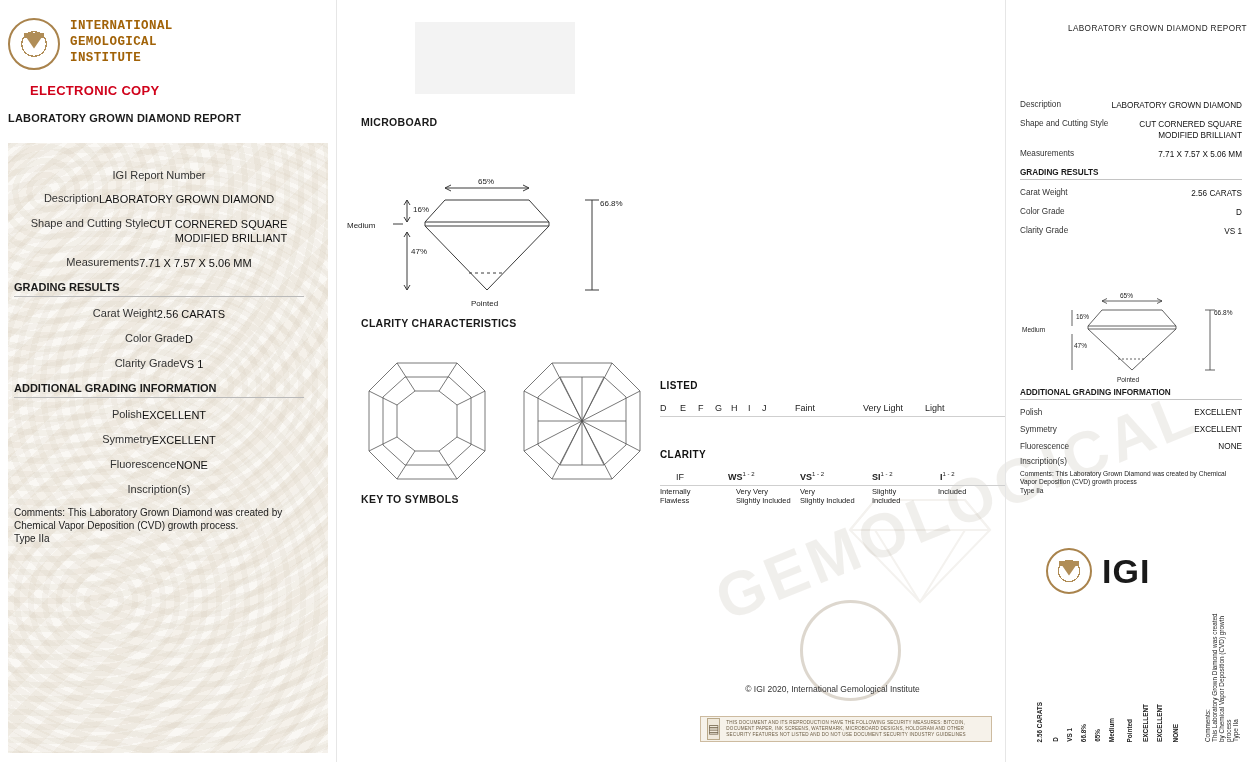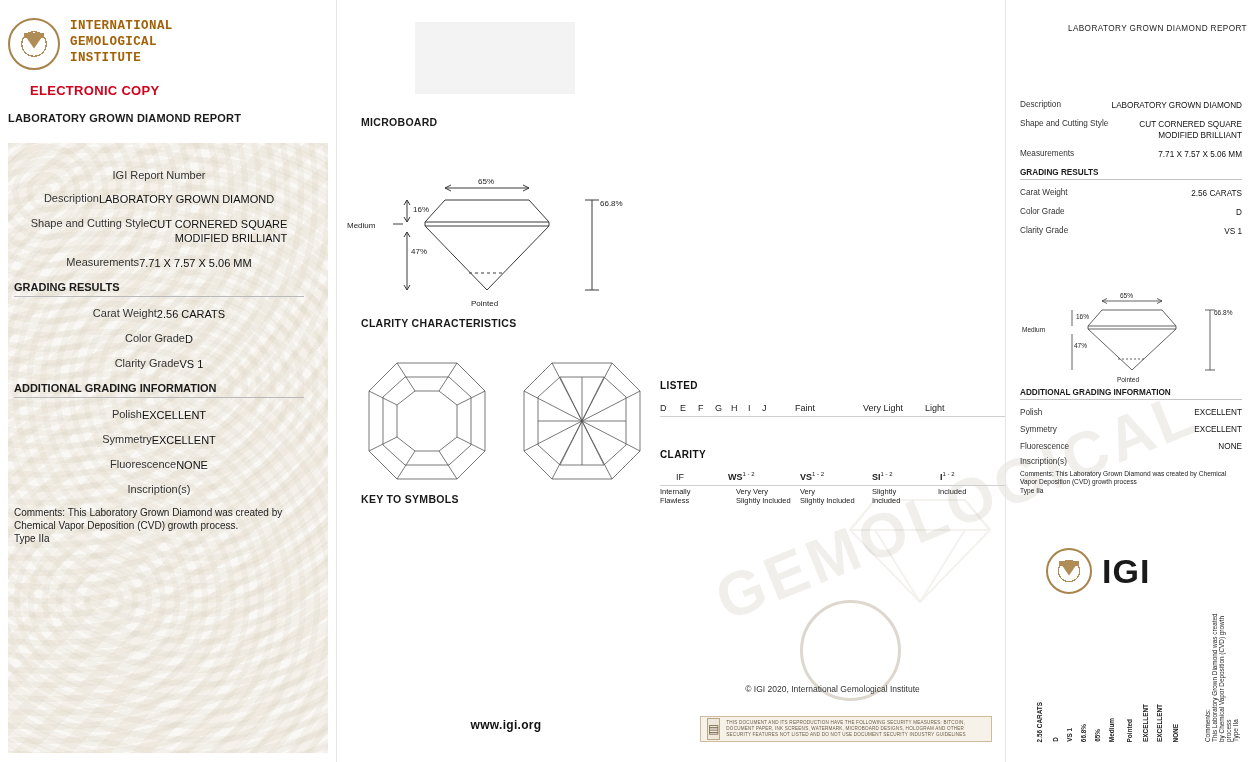--- a/index.html
+++ b/index.html
@@ -245,21 +245,20 @@
           <line x1="283" y1="96" x2="225" y2="66"></line>
         <line x1="255" y1="124" x2="225" y2="66"></line>
           <line x1="195" y1="124" x2="225" y2="66"></line>
         <line x1="167" y1="96" x2="225" y2="66"></line>
           <line x1="167" y1="36" x2="225" y2="66"></line>
       </g>
     </svg>
 
     <div class="abs mid-head" style="left:24px;top:493px;text-align:center;">KEY TO SYMBOLS</div>
 
-    <div id="website">www.igi.org</div>
   </div>
 
   <div class="wm" id="wm-text">GEMOLOGICAL</div>
   <div class="abs" id="wm-diamond">
     <svg width="150" height="120" viewBox="0 0 150 120">
       <g stroke="#8d7a5c" stroke-width="2" fill="none" opacity=".8">
         <polygon points="30,10 120,10 145,40 75,112 5,40"></polygon>
         <line x1="30" y1="10" x2="5" y2="40"></line>
           <line x1="120" y1="10" x2="145" y2="40"></line>
         <line x1="5" y1="40" x2="145" y2="40"></line>

